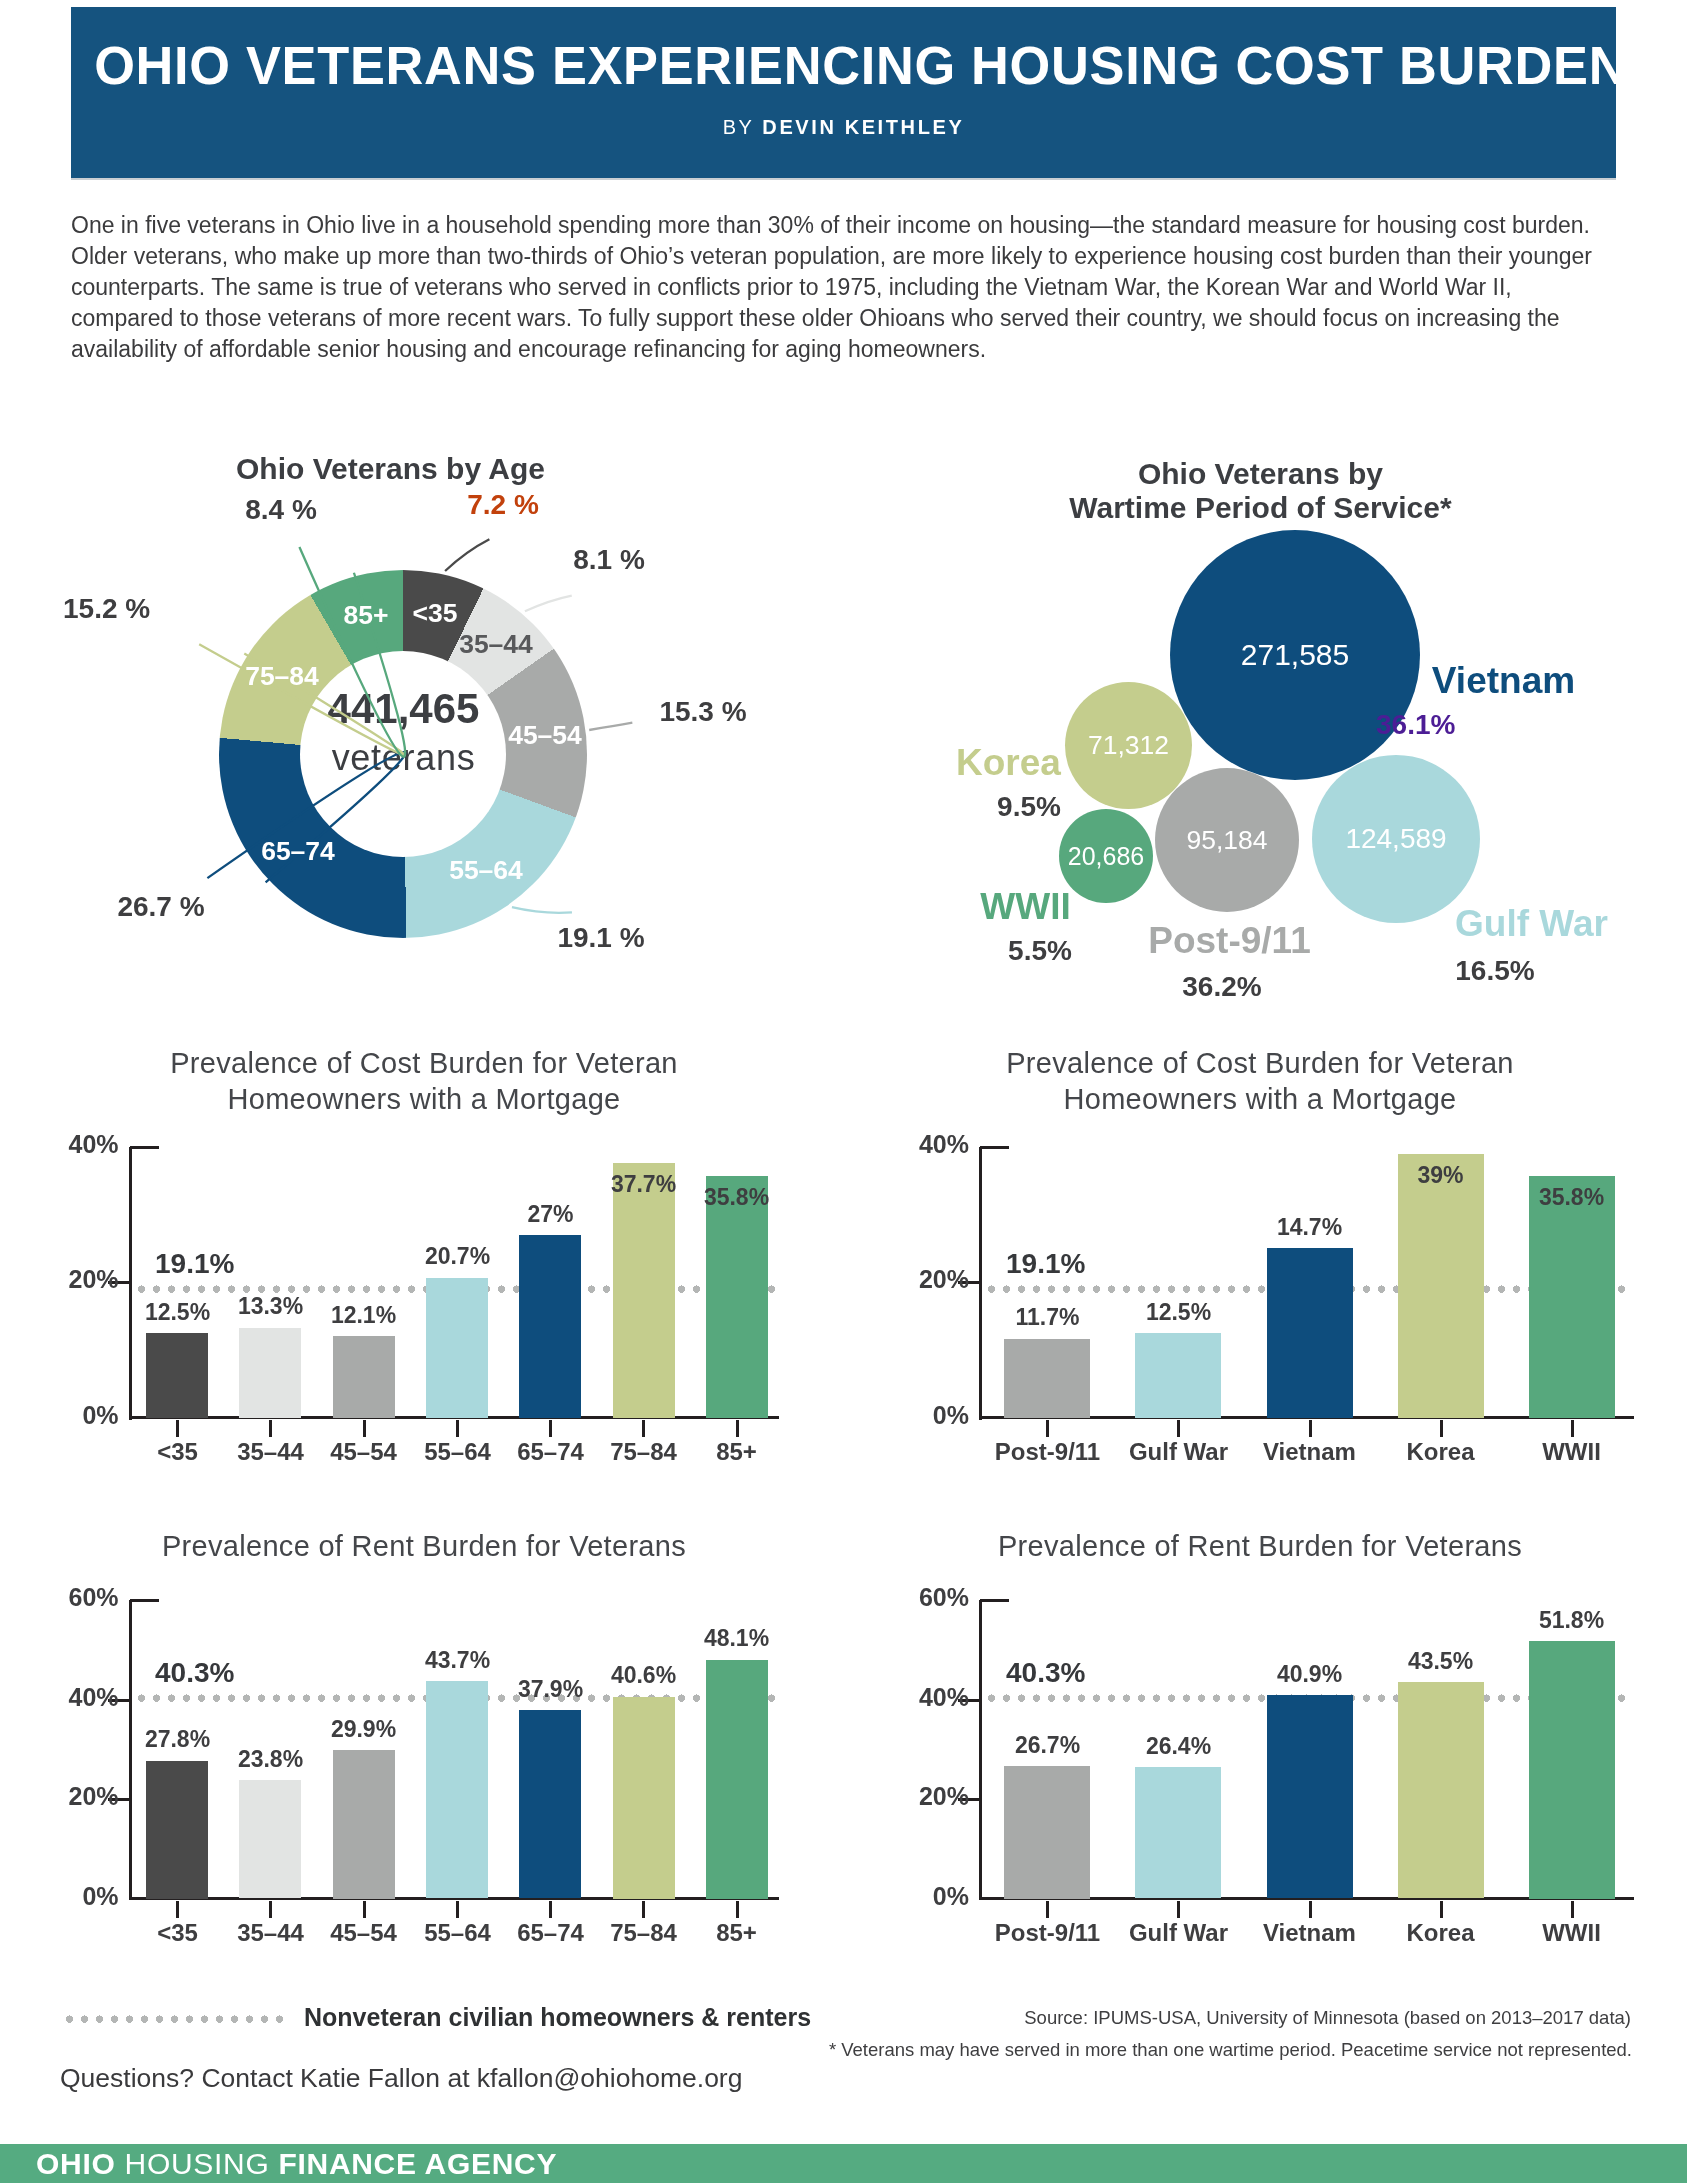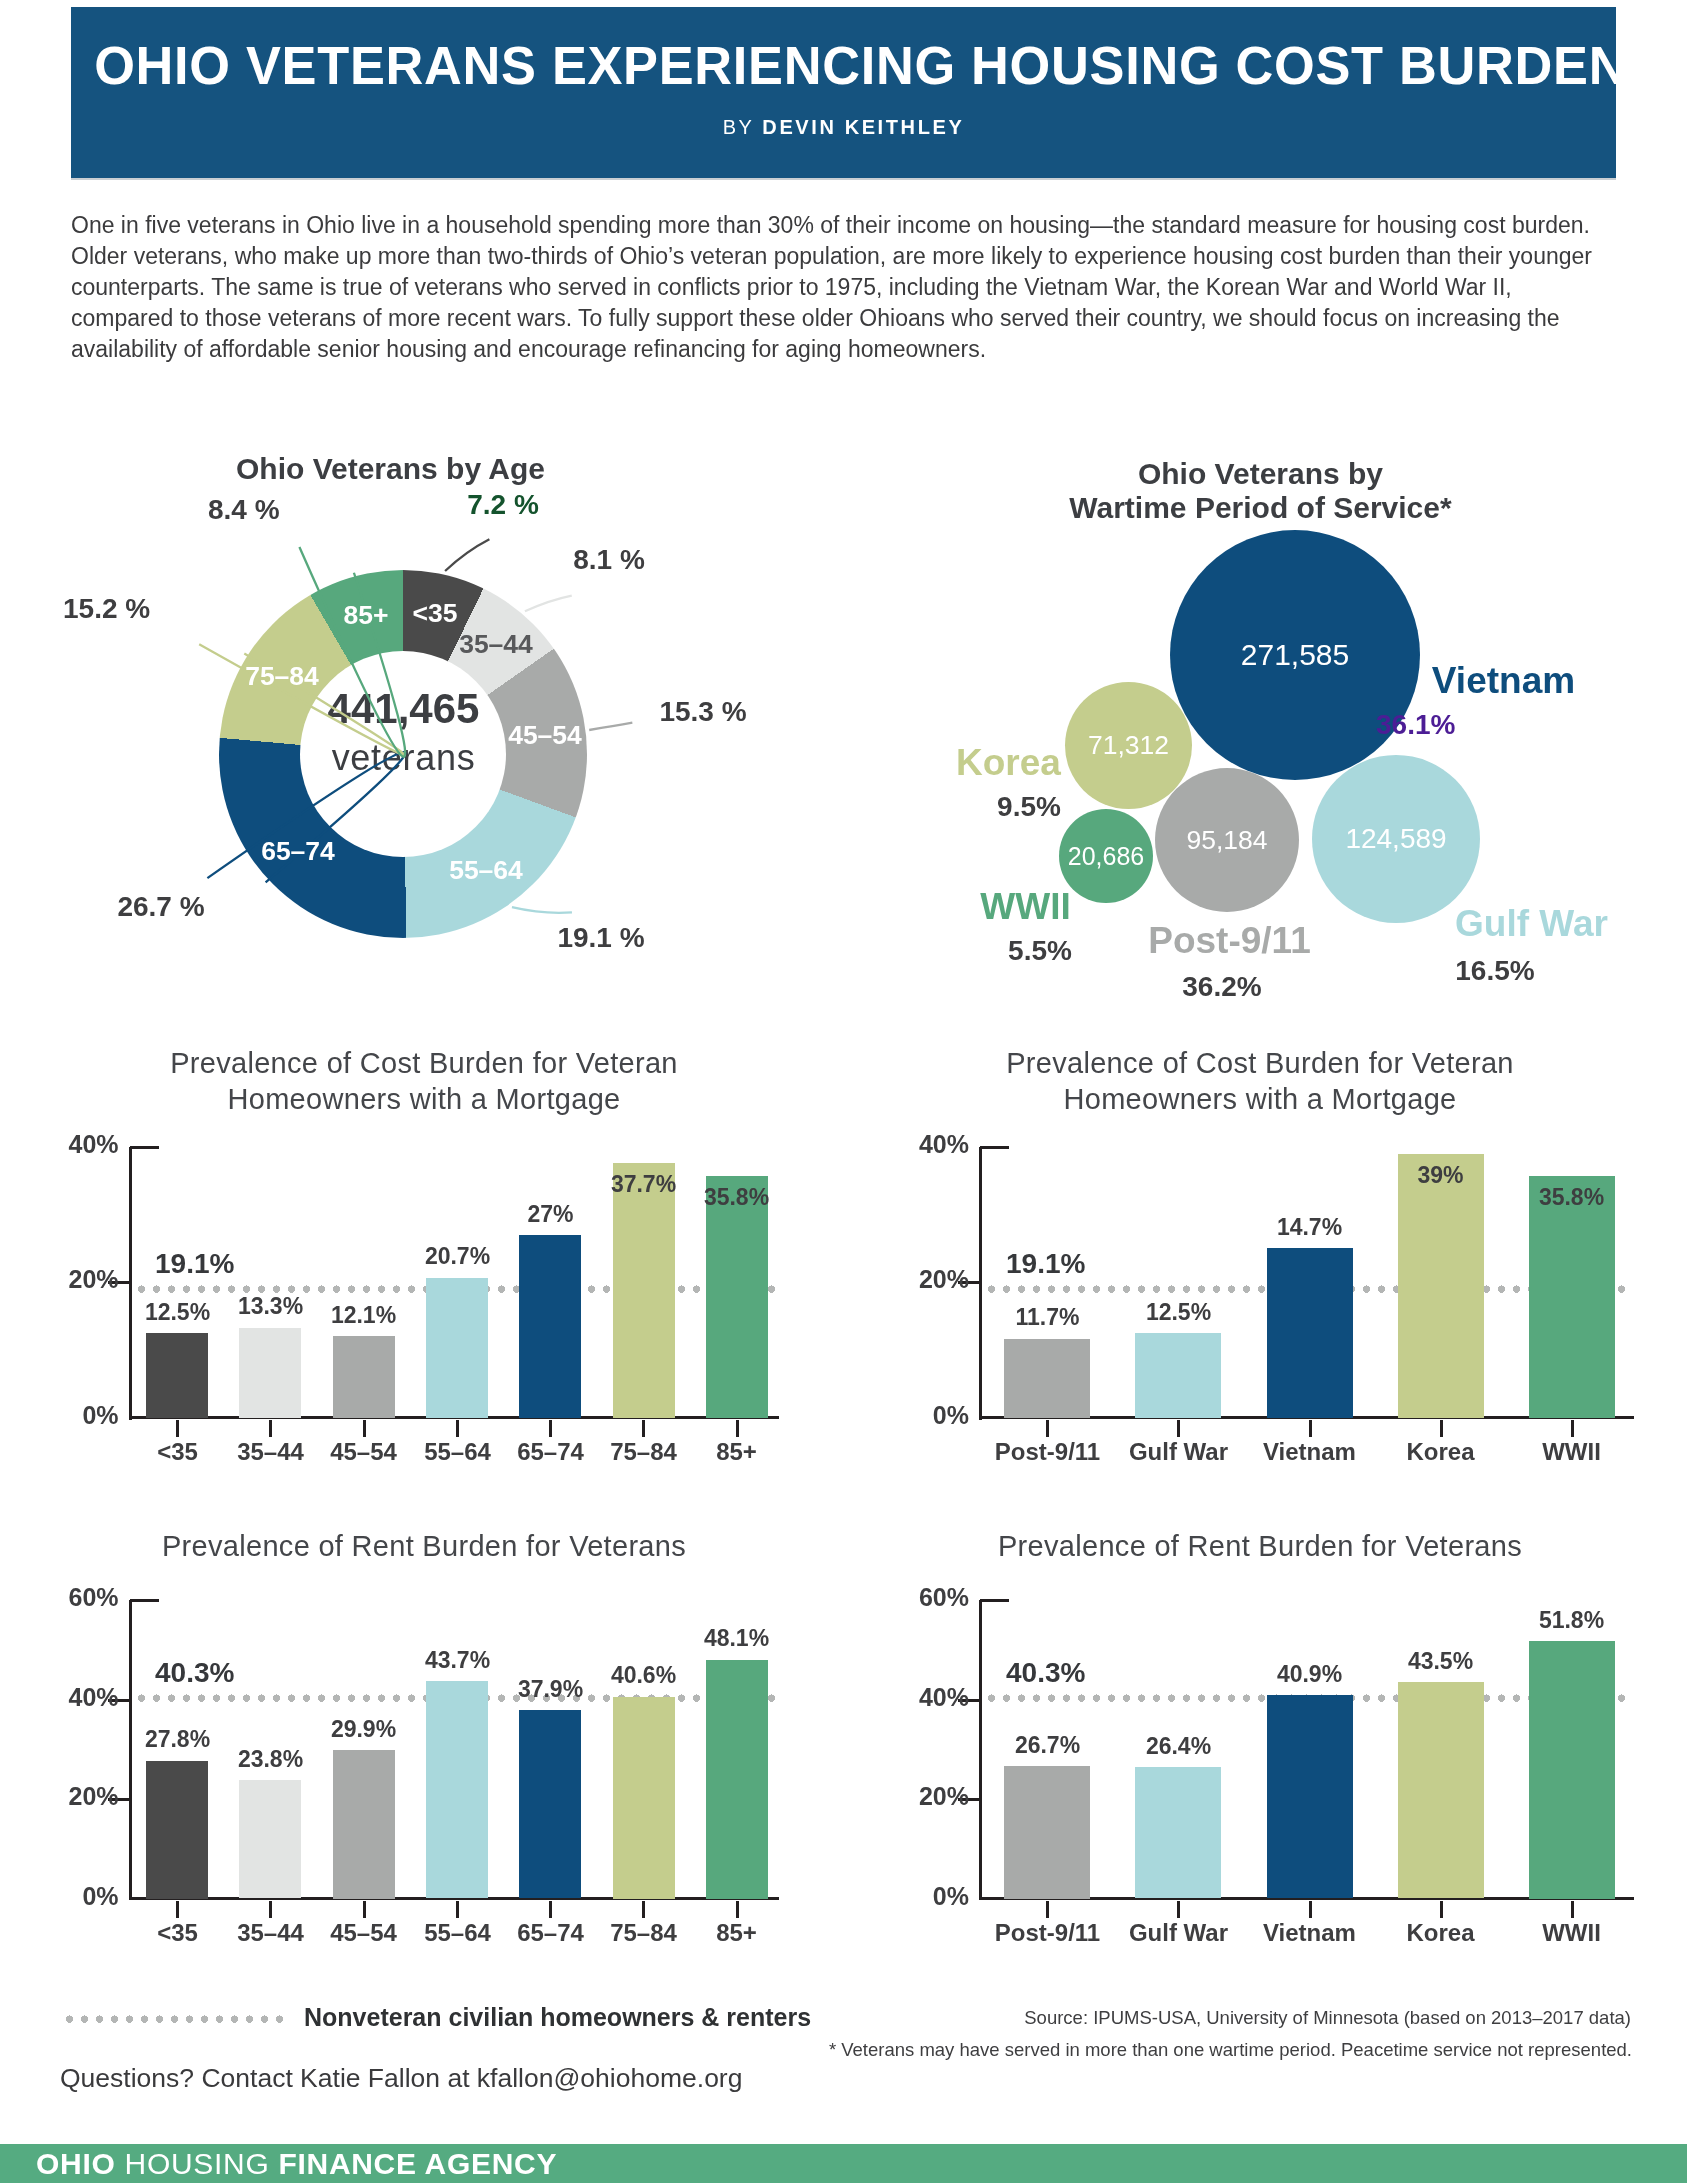--- a/index.html
+++ b/index.html
@@ -77,33 +77,33 @@
       <svg width="1687" height="2183" viewBox="0 0 2550 3300">
         <path d="M 672.7 863.2 Q 705.5 832.8 739.7 815.3" fill="none" stroke="#4A4A4A" stroke-width="3.5"></path>
         <path d="M 793.4 924.0 Q 831.3 907.0 864.2 900.4" fill="none" stroke="#E2E4E3" stroke-width="3.5"></path>
         <path d="M 890.6 1103.5 Q 928.2 1097.5 955.8 1092.5" fill="none" stroke="#A8AAA9" stroke-width="3.5"></path>
         <path d="M 773.8 1371.3 Q 821.0 1382.4 864.5 1379.2" fill="none" stroke="#A9D8DC" stroke-width="3.5"></path>
         <path d="M 401.4 1333.8 Q 863.8 943.1 313.4 1327.4" fill="none" stroke="#0E4D7D" stroke-width="3.5"></path>
         <path d="M 369.2 987.8 Q 886.8 1302.8 301.0 973.8" fill="none" stroke="#C4CD8D" stroke-width="3.5"></path>
         <path d="M 534.9 865.8 Q 723.6 1440.9 452.5 827.0" fill="none" stroke="#57A87D" stroke-width="3.5"></path>
       </svg>
       <div style="position: absolute; left: 382px; top: 598px; width: 106px; text-align: center; font-size: 26.5px; font-weight: 700; color: rgb(255, 255, 255);">&lt;35</div>
-      <div style="position: absolute; left: 430px; top: 489px; width: 146px; text-align: center; font-size: 28px; font-weight: 600; color: #14532d;">7.2 %</div>
+      <div style="position: absolute; left: 430px; top: 489px; width: 146px; text-align: center; font-size: 28px; font-weight: 600; color: #c2410c;">7.2 %</div>
       <div style="position: absolute; left: 443px; top: 629px; width: 106px; text-align: center; font-size: 26.5px; font-weight: 700; color: rgb(88, 89, 91);">35–44</div>
       <div style="position: absolute; left: 536px; top: 544px; width: 146px; text-align: center; font-size: 28px; font-weight: 600; color: rgb(62, 62, 64);">8.1 %</div>
       <div style="position: absolute; left: 492px; top: 720px; width: 106px; text-align: center; font-size: 26.5px; font-weight: 700; color: rgb(255, 255, 255);">45–54</div>
       <div style="position: absolute; left: 630px; top: 696px; width: 146px; text-align: center; font-size: 28px; font-weight: 600; color: rgb(62, 62, 64);">15.3 %</div>
       <div style="position: absolute; left: 433px; top: 855px; width: 106px; text-align: center; font-size: 26.5px; font-weight: 700; color: rgb(255, 255, 255);">55–64</div>
       <div style="position: absolute; left: 528px; top: 922px; width: 146px; text-align: center; font-size: 28px; font-weight: 600; color: rgb(62, 62, 64);">19.1 %</div>
       <div style="position: absolute; left: 245px; top: 836px; width: 106px; text-align: center; font-size: 26.5px; font-weight: 700; color: rgb(255, 255, 255);">65–74</div>
       <div style="position: absolute; left: 88px; top: 891px; width: 146px; text-align: center; font-size: 28px; font-weight: 600; color: rgb(62, 62, 64);">26.7 %</div>
       <div style="position: absolute; left: 229px; top: 661px; width: 106px; text-align: center; font-size: 26.5px; font-weight: 700; color: rgb(255, 255, 255);">75–84</div>
       <div style="position: absolute; left: 63px; top: 593px; width: 146px; text-align: left; font-size: 28px; font-weight: 600; color: rgb(62, 62, 64);">15.2 %</div>
       <div style="position: absolute; left: 313px; top: 600px; width: 106px; text-align: center; font-size: 26.5px; font-weight: 700; color: rgb(255, 255, 255);">85+</div>
-      <div style="position: absolute; left: 208px; top: 494px; width: 146px; font-size: 28px; font-weight: 600; color: rgb(62, 62, 64);">8.4 %</div>
+      <div style="position: absolute; left: 208px; top: 494px; width: 146px; text-align: center; font-size: 28px; font-weight: 600; color: rgb(62, 62, 64);">8.4 %</div>
       <div style="position: absolute; left: 1065px; top: 682px; width: 127px; height: 127px; border-radius: 50%; background: rgb(196, 205, 141); text-align: center; line-height: 127px; font-size: 26.5px; color: rgb(255, 255, 255);">71,312</div>
       <div style="position: absolute; left: 843px; top: 742px; width: 331px; text-align: center; font-size: 37px; font-weight: 800; color: rgb(196, 205, 141); white-space: nowrap;">Korea</div>
       <div style="position: absolute; left: 930px; top: 791px; width: 198px; text-align: center; font-size: 28px; font-weight: 600; color: rgb(62, 62, 64);">9.5%</div>
       <div style="position: absolute; left: 1059px; top: 809px; width: 94px; height: 94px; border-radius: 50%; background: rgb(87, 168, 125); text-align: center; line-height: 94px; font-size: 25px; color: rgb(255, 255, 255);">20,686</div>
       <div style="position: absolute; left: 860px; top: 886px; width: 331px; text-align: center; font-size: 37px; font-weight: 800; color: rgb(87, 168, 125); white-space: nowrap;">WWII</div>
       <div style="position: absolute; left: 941px; top: 935px; width: 198px; text-align: center; font-size: 28px; font-weight: 600; color: rgb(62, 62, 64);">5.5%</div>
       <div style="position: absolute; left: 1155px; top: 768px; width: 144px; height: 144px; border-radius: 50%; background: rgb(168, 170, 169); text-align: center; line-height: 144px; font-size: 26.5px; color: rgb(255, 255, 255);">95,184</div>
       <div style="position: absolute; left: 1064px; top: 920px; width: 331px; text-align: center; font-size: 37px; font-weight: 800; color: rgb(168, 170, 169); white-space: nowrap;">Post-9/11</div>
       <div style="position: absolute; left: 1123px; top: 971px; width: 198px; text-align: center; font-size: 28px; font-weight: 600; color: rgb(62, 62, 64);">36.2%</div>
       <div style="position: absolute; left: 1312px; top: 755px; width: 168px; height: 168px; border-radius: 50%; background: rgb(169, 216, 220); text-align: center; line-height: 168px; font-size: 28px; color: rgb(255, 255, 255);">124,589</div>

